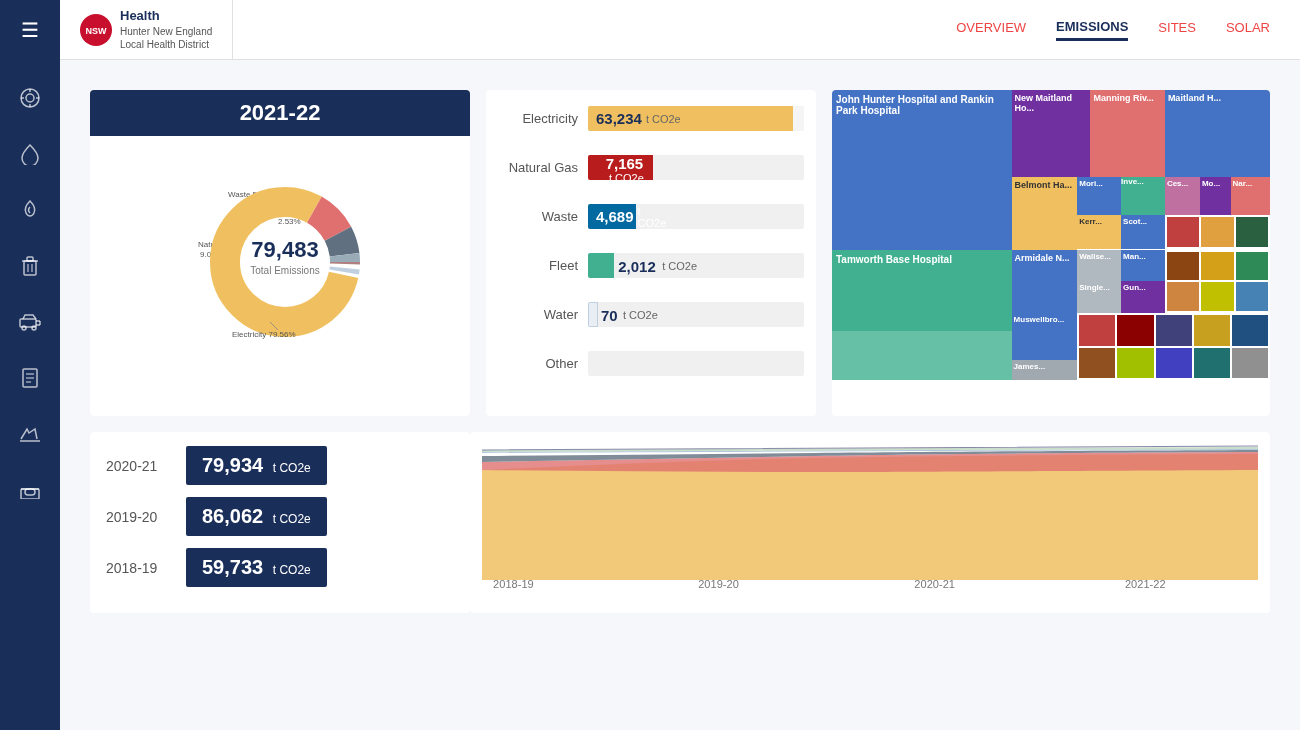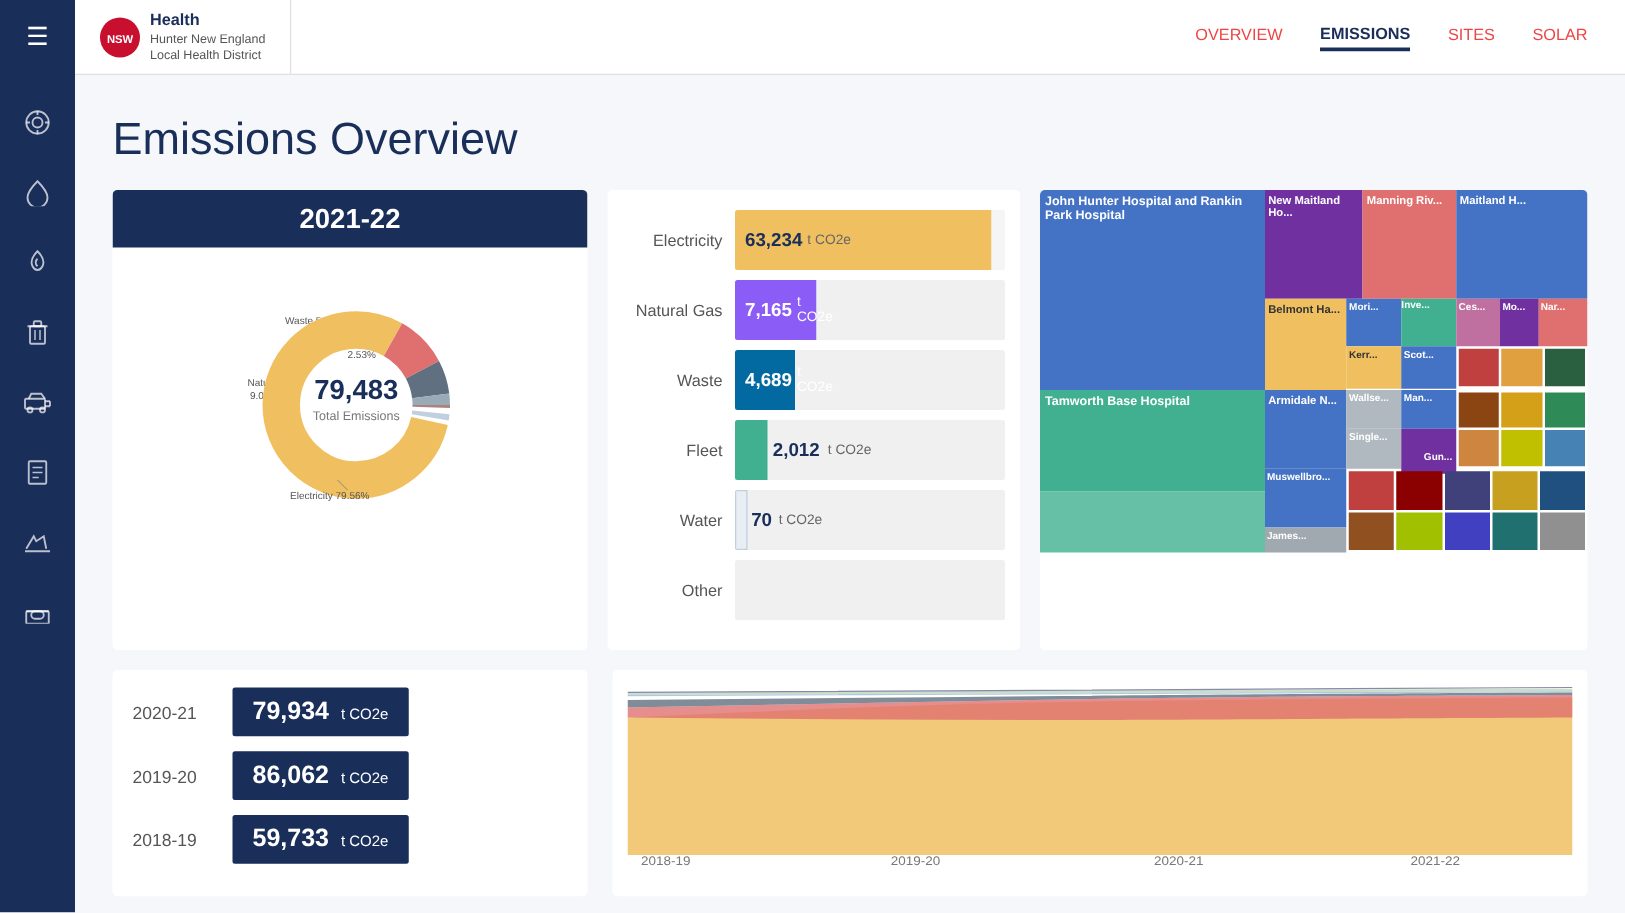--- a/index.html
+++ b/index.html
@@ -70,24 +70,24 @@
     .donut-container {
       padding: 16px; display: flex; align-items: center; justify-content: center;
     }
     .donut-svg { width: 220px; height: 200px; }
 
     
     .panel-bars {
       background: #fff; border-radius: 4px; padding: 10px 16px;
     }
     .emission-row {
-      display: flex; align-items: center; margin-bottom: 8px; gap: 10px;
+      display: flex; align-items: center; margin-bottom: 24px; gap: 10px;
     }
     .emission-label { width: 80px; text-align: right; font-size: 13px; color: #555; flex-shrink: 0; }
-    .emission-bar-wrap { flex: 1; height: 48px; background: #f0f0f0; position: relative; border-radius: 2px; overflow: hidden; }
+    .emission-bar-wrap { flex: 1; height: 25px; background: #f0f0f0; position: relative; border-radius: 2px; overflow: hidden; }
     .emission-bar { height: 100%; display: flex; align-items: center; padding-left: 8px; }
     .emission-value { font-size: 15px; font-weight: 700; color: #1a2e5a; }
     .emission-unit { font-size: 11px; color: #666; margin-left: 4px; }
 
     
     .panel-historical {
       background: #fff; border-radius: 4px; padding: 12px 16px;
     }
     .hist-row { display: flex; align-items: center; margin-bottom: 12px; gap: 10px; }
     .hist-year { font-size: 14px; color: #555; width: 70px; }
@@ -183,21 +183,20 @@
   <div class="sidebar-icon">
     <svg width="22" height="18" viewBox="0 0 22 18" fill="none">
         <rect x="2" y="8" width="18" height="10" rx="1" stroke="rgba(255,255,255,0.7)" stroke-width="1.5"></rect>
         <rect x="6" y="8" width="10" height="6" rx="3" stroke="rgba(255,255,255,0.7)" stroke-width="1.5"></rect>
         <line x1="2" y1="8" x2="20" y2="8" stroke="rgba(255,255,255,0.7)" stroke-width="1.5"></line>
       </svg>
   </div>
 </div>
 
 <div class="main-content">
-  <h1 class="page-title">Emissions Overview</h1>
 
   <div style="display:grid; grid-template-columns: 380px 330px 1fr; gap:16px; margin-bottom:16px;">
 
     <div class="panel-donut">
       <div class="panel-donut-header">2021-22</div>
       <div class="donut-container">
         <svg class="donut-svg" viewBox="0 0 220 200">
 
           <text x="108" y="60" font-size="8" fill="#555">Fleet</text>
           <text x="108" y="72" font-size="8" fill="#555">2.53%</text>
@@ -234,21 +233,21 @@
           <div class="emission-bar" style="background:#f0c060;width:95%;height:100%;">
             <span class="emission-value">63,234</span>
             <span class="emission-unit">t CO2e</span>
           </div>
         </div>
       </div>
 
       <div class="emission-row">
         <div class="emission-label">Natural Gas</div>
         <div class="emission-bar-wrap">
-          <div class="emission-bar" style="background:#8b5cf6;width:30%;height:100%;">
+          <div class="emission-bar" style="background:#b91c1c;width:30%;height:100%;flex-direction:column;">
             <span class="emission-value" style="color:#fff">7,165</span>
             <span class="emission-unit" style="color:#fff">t CO2e</span>
           </div>
         </div>
       </div>
 
       <div class="emission-row">
         <div class="emission-label">Waste</div>
         <div class="emission-bar-wrap">
           <div class="emission-bar" style="background:#0369a1;width:22%;height:100%;">
@@ -334,41 +333,41 @@
           <div style="background:#c0c000;"></div>
           <div style="background:#4682b4;"></div>
         </div>
 
         <div style="position:absolute;left:0%;top:83%;width:41%;height:17%;background:#40b090;opacity:0.8;padding:2px;font-size:8px;color:#fff;"></div>
 
         <div style="position:absolute;left:41%;top:77%;width:15%;height:16%;background:#4472c4;padding:2px;overflow:hidden;font-size:8px;color:#fff;font-weight:600;">Muswellbro...</div>
 
         <div style="position:absolute;left:56%;top:66%;width:10%;height:11%;background:#b0b8c0;padding:2px;overflow:hidden;font-size:8px;color:#fff;font-weight:600;">Single...</div>
 
-        <div style="position:absolute;left:66%;top:66%;width:10%;height:11%;background:#7030a0;padding:18px;overflow:hidden;font-size:8px;color:#fff;font-weight:600;">Gun...</div>
+        <div style="position:absolute;left:66%;top:66%;width:10%;height:11%;background:#7030a0;padding:2px;overflow:hidden;font-size:8px;color:#fff;font-weight:600;">Gun...</div>
 
         <div style="position:absolute;left:41%;top:93%;width:15%;height:7%;background:#a0a8b0;padding:2px;overflow:hidden;font-size:8px;color:#fff;font-weight:600;">James...</div>
 
         <div style="position:absolute;left:56%;top:77%;width:44%;height:23%;display:grid;grid-template-columns:repeat(5,1fr);grid-template-rows:1fr 1fr;gap:2px;padding:2px;">
           <div style="background:#c04040;"></div>
           <div style="background:#8b0000;"></div>
           <div style="background:#40407a;"></div>
           <div style="background:#c8a020;"></div>
           <div style="background:#205080;"></div>
           <div style="background:#905020;"></div>
           <div style="background:#a0c000;"></div>
           <div style="background:#4040c0;"></div>
           <div style="background:#207070;"></div>
           <div style="background:#909090;"></div>
         </div>
       </div>
     </div>
   </div>
 
-  <div style="display:grid;grid-template-columns:380px 1fr;gap:20px;">
+  <div style="display:grid;grid-template-columns:380px 1fr;gap:0;">
 
     <div class="panel-historical" style="background:#fff;border-radius:4px;padding:14px 16px;">
       <div class="hist-row">
         <div class="hist-year">2020-21</div>
         <div class="hist-value">
           <span>79,934</span>
           <span class="unit">t CO2e</span>
         </div>
       </div>
       <div class="hist-row">

